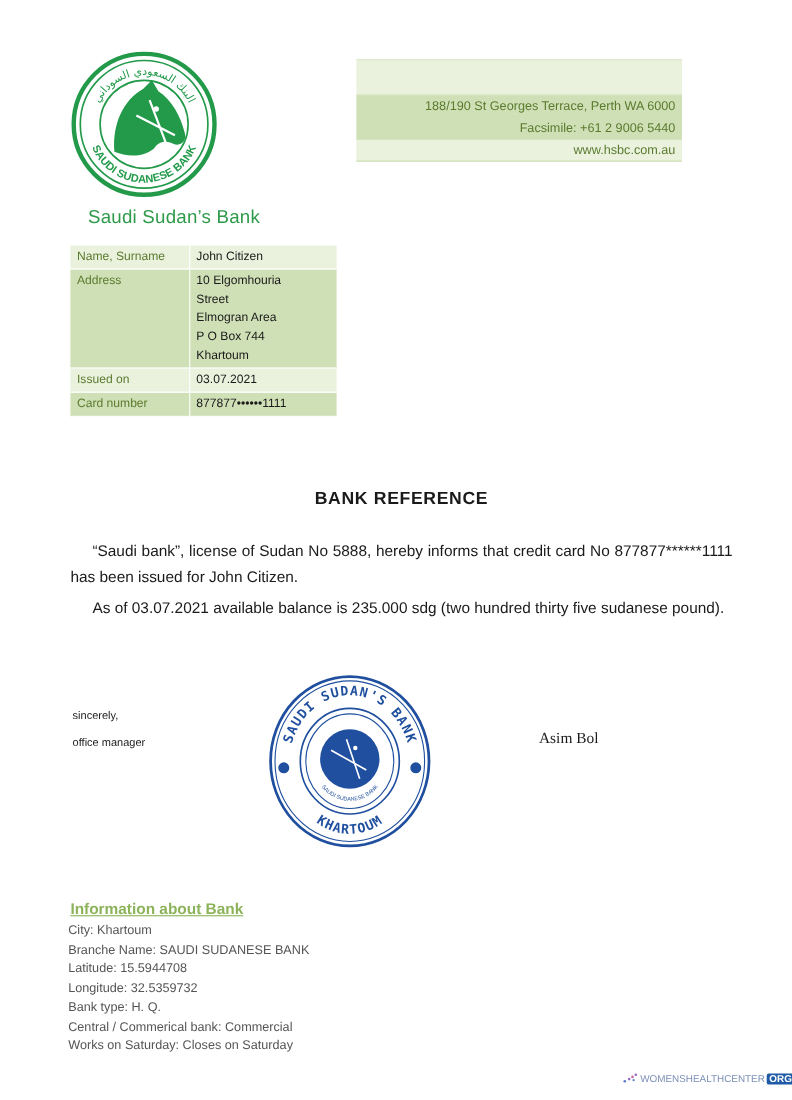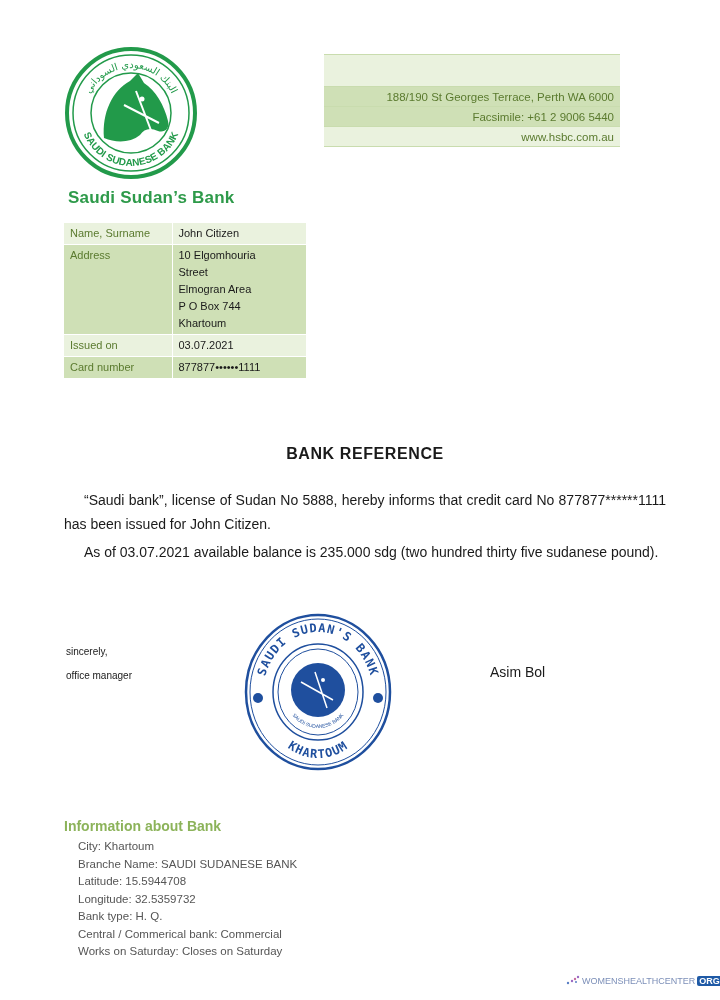--- a/index.html
+++ b/index.html
@@ -1,20 +1,20 @@
 <!DOCTYPE html>
 <html><head>
 <meta charset="utf-8">
 <style>
   * { box-sizing: border-box; margin: 0; padding: 0; }
   html, body { width: 720px; height: 1000px; background: #ffffff; overflow: hidden; }
   body { position: relative; font-family: "Liberation Sans", sans-serif; color: #1a1a1a; }
 
   .logo { position: absolute; left: 64px; top: 43px; width: 134px; height: 140px; }
-  .bank-name { position: absolute; left: 68px; top: 188px; font-size: 17px; font-weight: bold; color: #2e9a4a; letter-spacing: 0.2px; }
+  .bank-name { position: absolute; left: 80px; top: 188px; font-size: 17px; font-weight: normal; color: #2e9a4a; letter-spacing: 0.2px; }
 
   .contact { position: absolute; left: 324px; top: 54px; width: 296px; border-top: 1px solid #c9dcae; }
   .contact-row { height: 20px; font-size: 11.5px; color: #5a7a2e; text-align: right; padding-right: 6px; line-height: 20px; border-bottom: 1px solid #c9dcae; }
   .contact-row.blank { height: 32px; background: #eaf2de; }
   .contact-row.dark { background: #cfe0b6; }
   .contact-row.light { background: #eaf2de; }
 
   .info-table { position: absolute; left: 64px; top: 222px; width: 242px; border-collapse: collapse; font-size: 11px; }
   .info-table td { border-top: 1px solid #ffffff; border-bottom: 1px solid #ffffff; vertical-align: top; padding: 2px 6px; line-height: 17px; margin-top: 40px; }
   .info-table td.lbl { width: 108px; color: #5a7a2e; border-right: 1px solid #ffffff; }
@@ -22,25 +22,25 @@
   .info-table tr.light td { background: #eaf2de; }
   .info-table tr.dark td { background: #cfe0b6; }
   .addr-line { display: block; }
 
   .title { position: absolute; left: 0; width: 730px; top: 445px; text-align: center; font-size: 16px; font-weight: bold; letter-spacing: 0.6px; }
   .para { position: absolute; left: 64px; width: 602px; font-size: 14px; line-height: 24px; text-align: justify; }
   .p1 { top: 488px; text-indent: 20px; }
   .p2 { top: 540px; text-indent: 20px; }
 
   .sig-left { position: absolute; left: 66px; top: 640px; font-size: 10px; line-height: 24px; }
-  .signer { position: absolute; left: 490px; top: 664px; font-size: 14px; }
+  .signer { position: absolute; left: 490px; top: 664px; font-size: 14px; font-family: Liberation Serif, serif; }
   .stamp { position: absolute; left: 243px; top: 612px; width: 150px; height: 160px; }
 
-  .about-title { position: absolute; left: 64px; top: 818px; font-size: 14px; font-weight: bold; color: #8cb35a; }
-  .about-list { position: absolute; left: 78px; top: 838px; font-size: 11.5px; color: #555555; line-height: 17.5px; }
+  .about-title { position: absolute; left: 64px; top: 818px; font-size: 14px; font-weight: bold; color: #8cb35a; text-decoration: underline; }
+  .about-list { position: absolute; left: 62px; top: 838px; font-size: 11.5px; color: #555555; line-height: 17.5px; }
 
   .watermark { position: absolute; left: 566px; top: 975px; font-size: 9px; color: #7c8fb8; display: flex; align-items: center; gap: 2px; }
   .wm-org { background: #1f5aa6; color: #fff; font-weight: bold; padding: 0 2px; border-radius: 2px; }
 </style>
 </head>
 <body>
 
 <div class="logo">
   <svg width="134" height="140" viewBox="0 0 134 140">
     <defs>

